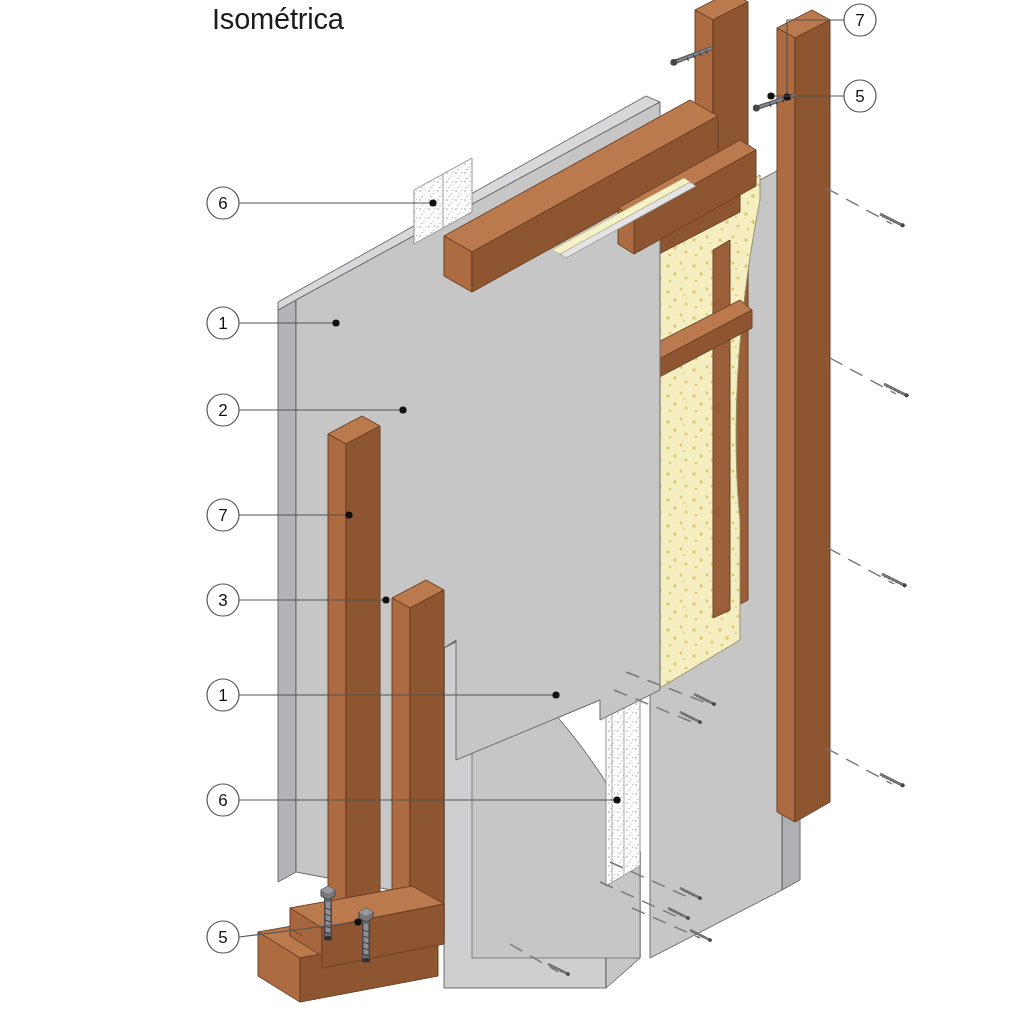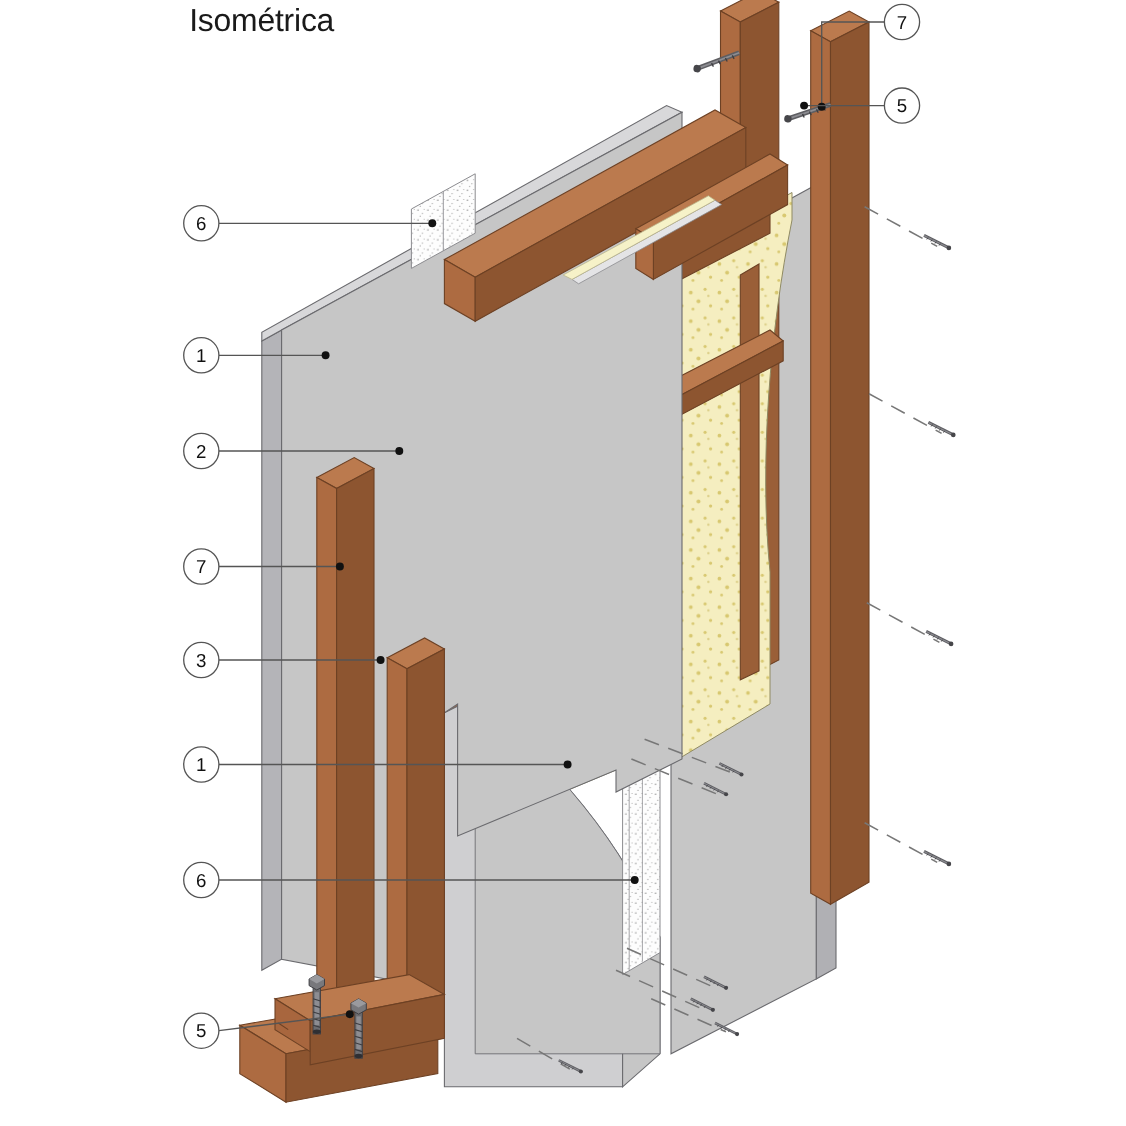--- a/index.html
+++ b/index.html
@@ -1,19 +1,19 @@
 <!DOCTYPE html>
 <html><head>
 <meta charset="utf-8">
 <title>Isométrica</title>
 <style>
   html,body{margin:0;padding:0;background:#ffffff;}
   body{width:1024px;height:1024px;overflow:hidden;
        font-family:"Liberation Sans","DejaVu Sans",sans-serif;}
-  #stage{position:relative;width:926px;height:1024px;background:#fff;}
+  #stage{position:relative;width:926px;height:1024px;background:#fff;margin-left:40px;}
   #title{
     position:absolute;left:172px;top:2px;
     font-size:29px;line-height:34px;color:#1a1a1a;
     letter-spacing:-0.2px;white-space:nowrap;
   }
   #art{position:absolute;left:0;top:0;width:1024px;height:1024px;}
   .bubble-txt{font-family:"Liberation Sans","DejaVu Sans",sans-serif;
               font-size:17px;fill:#111;}
 </style>
 </head>

